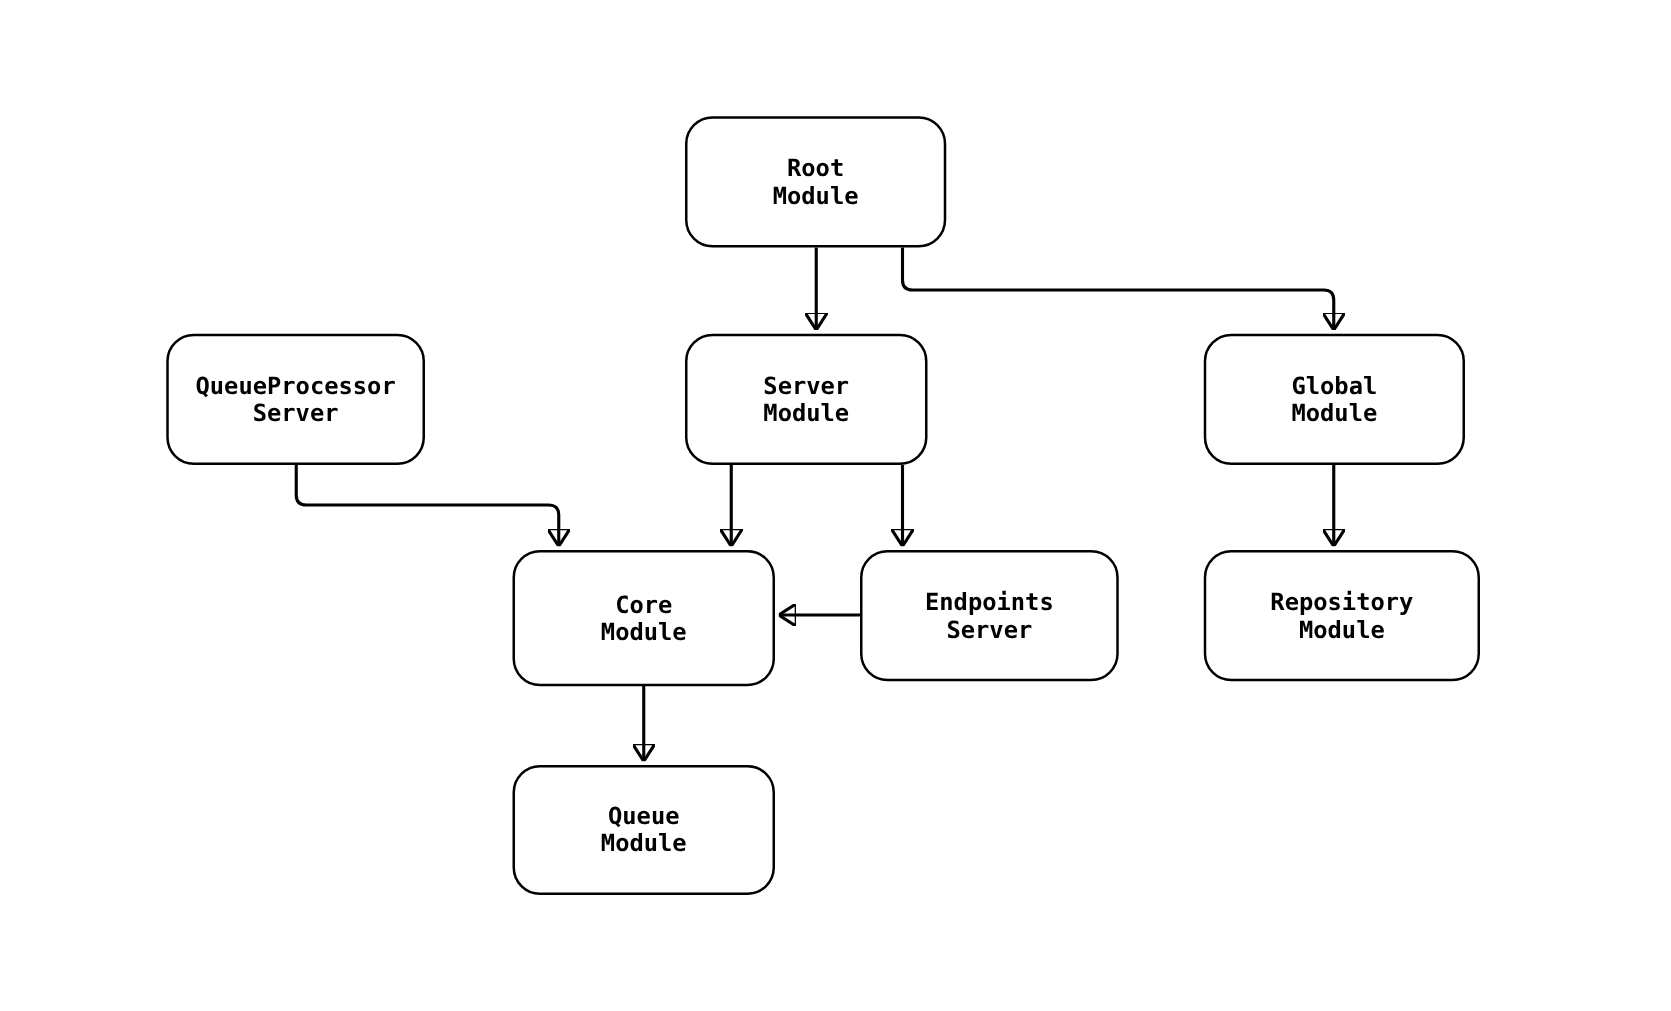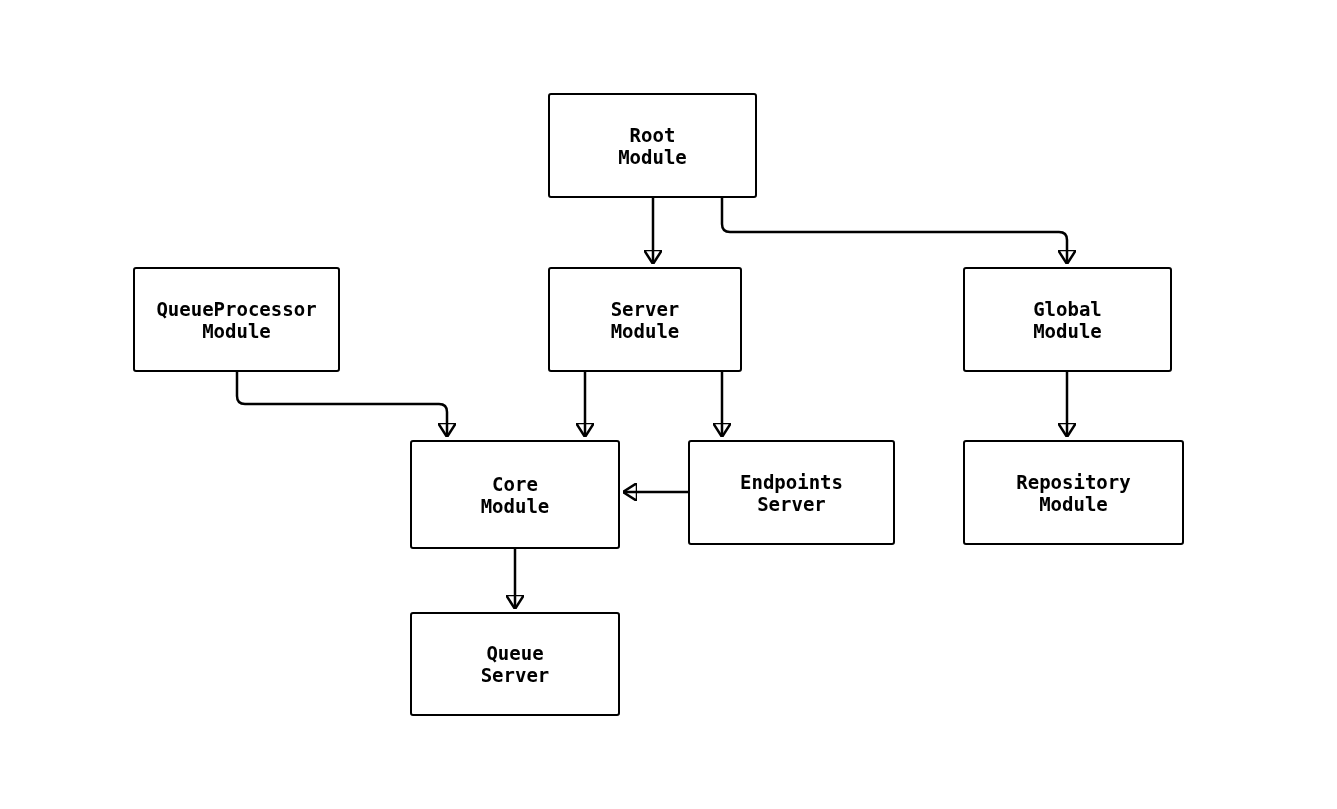--- a/index.html
+++ b/index.html
@@ -25,21 +25,21 @@
   .edges-layer path {
     fill: none;
     stroke: #000000;
     stroke-width: 2.5;
   }
   .node {
     position: absolute;
     box-sizing: border-box;
     background: #ffffff;
     border: 2.5px solid #000000;
-    border-radius: 3px;
+    border-radius: 22px;
     display: flex;
     align-items: center;
     justify-content: center;
   }
   .node-label {
     font-family: "DejaVu Sans Mono", monospace;
     font-weight: bold;
     font-size: 19px;
     line-height: 22px;
     color: #000000;
@@ -78,21 +78,21 @@
     <path d="M515,545 L515,609" marker-end="url(#arrowhead)"></path>
   </svg>
 
   <div class="node" id="node-root">
     <span class="node-label">Root
 Module</span>
   </div>
 
   <div class="node" id="node-queueprocessor">
     <span class="node-label">QueueProcessor
-Module</span>
+Server</span>
   </div>
 
   <div class="node" id="node-server">
     <span class="node-label">Server
 Module</span>
   </div>
 
   <div class="node" id="node-global">
     <span class="node-label">Global
 Module</span>
@@ -108,16 +108,16 @@
 Server</span>
   </div>
 
   <div class="node" id="node-repository">
     <span class="node-label">Repository
 Module</span>
   </div>
 
   <div class="node" id="node-queue">
     <span class="node-label">Queue
-Server</span>
+Module</span>
   </div>
 
 </div>
 
 </body></html>

